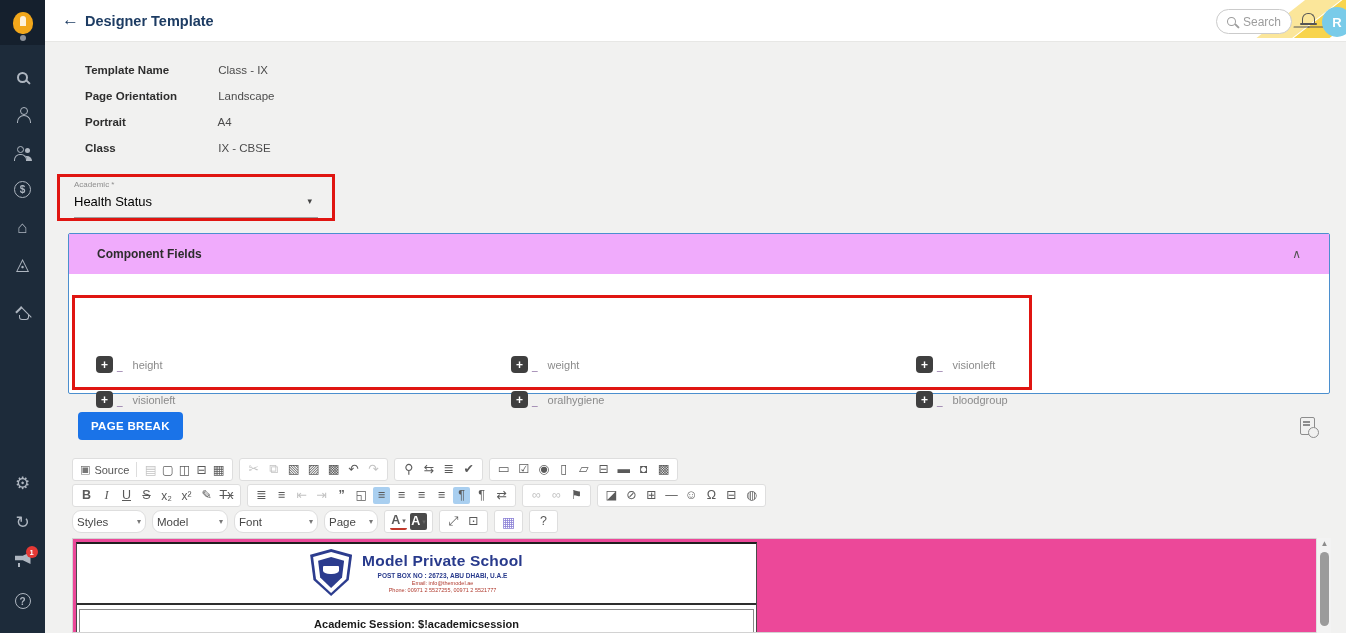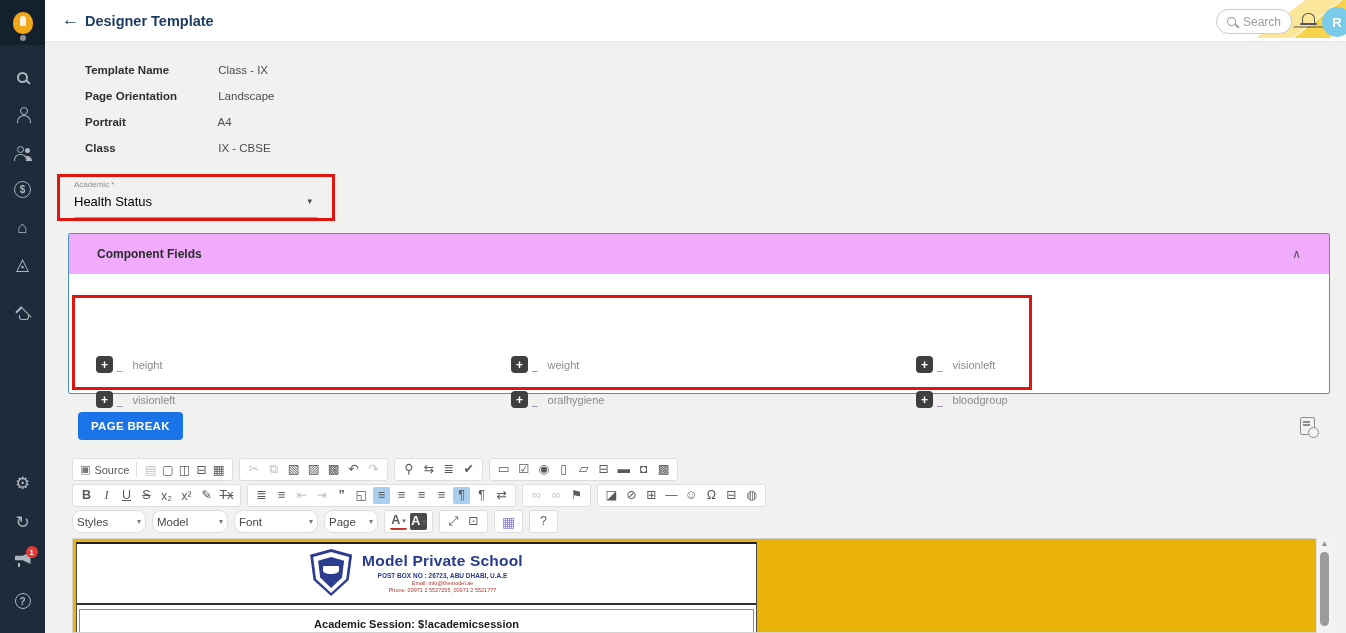--- a/index.html
+++ b/index.html
@@ -103,21 +103,21 @@
   .tb[data-kind="tcolor"]::after, .tb[data-kind="bgcolor"]::after { content:"▾"; font-size:7px; margin-left:2px; color:#666; }
   .tb[data-kind="bgcolor"] { background:#4a4a4a; color:#fff; font-weight:bold; }
   .tb[data-kind="grid"] { color:#8a7fd6; font-size:14px; }
   .tsep { width:1px; height:15px; background:#ddd; margin:0 2px; }
   .src-btn { display:inline-flex; align-items:center; gap:4px; font-size:11px; color:#555; cursor:pointer; padding:0 2px; }
   .src-ic { font-size:11px; color:#777; }
   .dd { display:inline-flex; align-items:center; justify-content:space-between; background:#fff; border:1px solid #dedede; border-radius:9px; height:23px; padding:0 4px; font-size:11.5px; color:#474747; cursor:pointer; }
   .dd .caret { font-size:8px; color:#777; margin-left:10px; }
   .dd-styles { width:74px; } .dd-format { width:76px; } .dd-font { width:84px; } .dd-size { width:54px; }
 
-  .editor-canvas { position:absolute; left:0; top:80px; width:1259px; height:95px; background:#eab308; border:1px solid #d2d2d2; overflow:hidden; }
+  .editor-canvas { position:absolute; left:0; top:80px; width:1259px; height:95px; background:#ec4899; border:1px solid #d2d2d2; overflow:hidden; }
   .doc-page { position:absolute; left:3px; top:3px; width:681px; height:200px; background:#fff; border:1px solid #4a4a4a; border-top:2px solid #1f1f1f; }
   .doc-header { text-align:center; padding:5px 0 7px; border-bottom:2px solid #2e2e2e; }
   .doc-logo-row { display:flex; align-items:center; justify-content:center; gap:10px; }
   .i-shield { position:relative; width:42px; height:47px; }
   .sh1 { position:absolute; inset:0; background:#2c3c8e; clip-path:polygon(50% 0,100% 12%,92% 66%,50% 100%,8% 66%,0 12%); }
   .sh2 { position:absolute; inset:3px; background:#fff; clip-path:polygon(50% 0,100% 12%,92% 66%,50% 100%,8% 66%,0 12%); }
   .sh3 { position:absolute; inset:8px; background:#2c3c8e; clip-path:polygon(50% 0,100% 12%,92% 66%,50% 100%,8% 66%,0 12%); }
   .sh3::after { content:""; position:absolute; left:5px; top:9px; width:16px; height:8px; background:#fff; border-radius:1px 1px 45% 45%; }
   .doc-texts { text-align:left; }
   .doc-school { font-size:15.5px; font-weight:bold; color:#283a8c; letter-spacing:.2px; }

